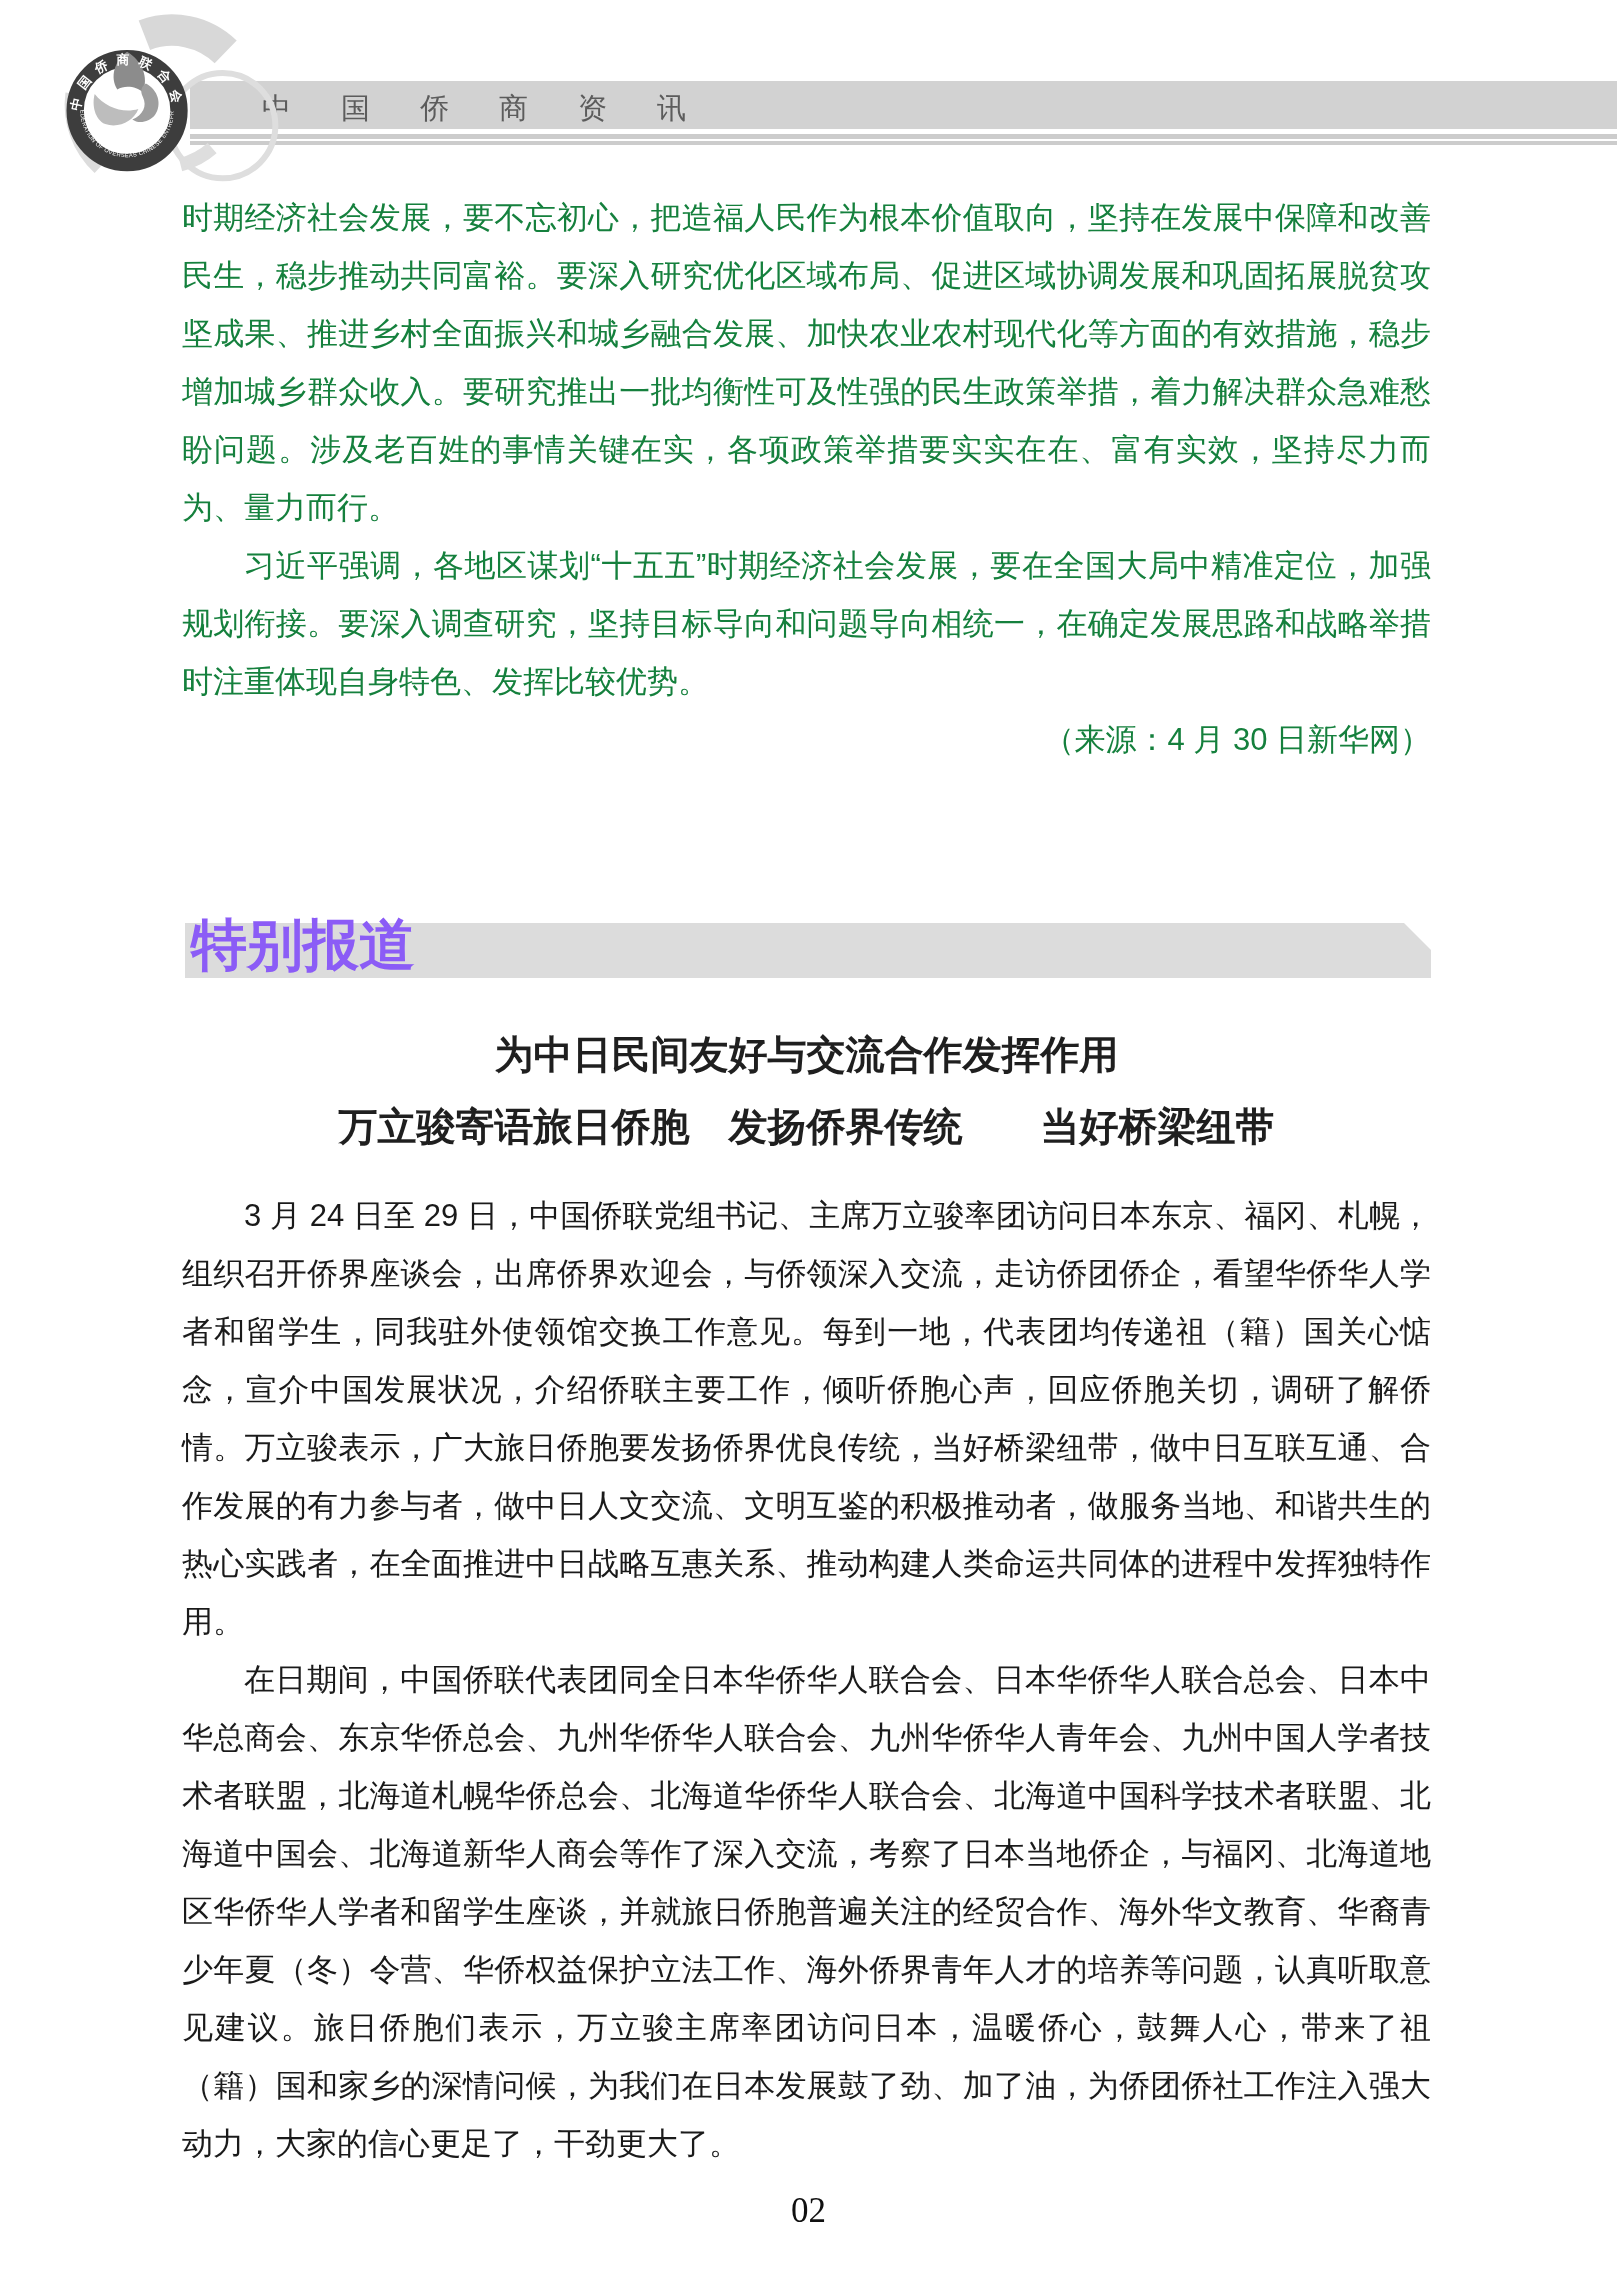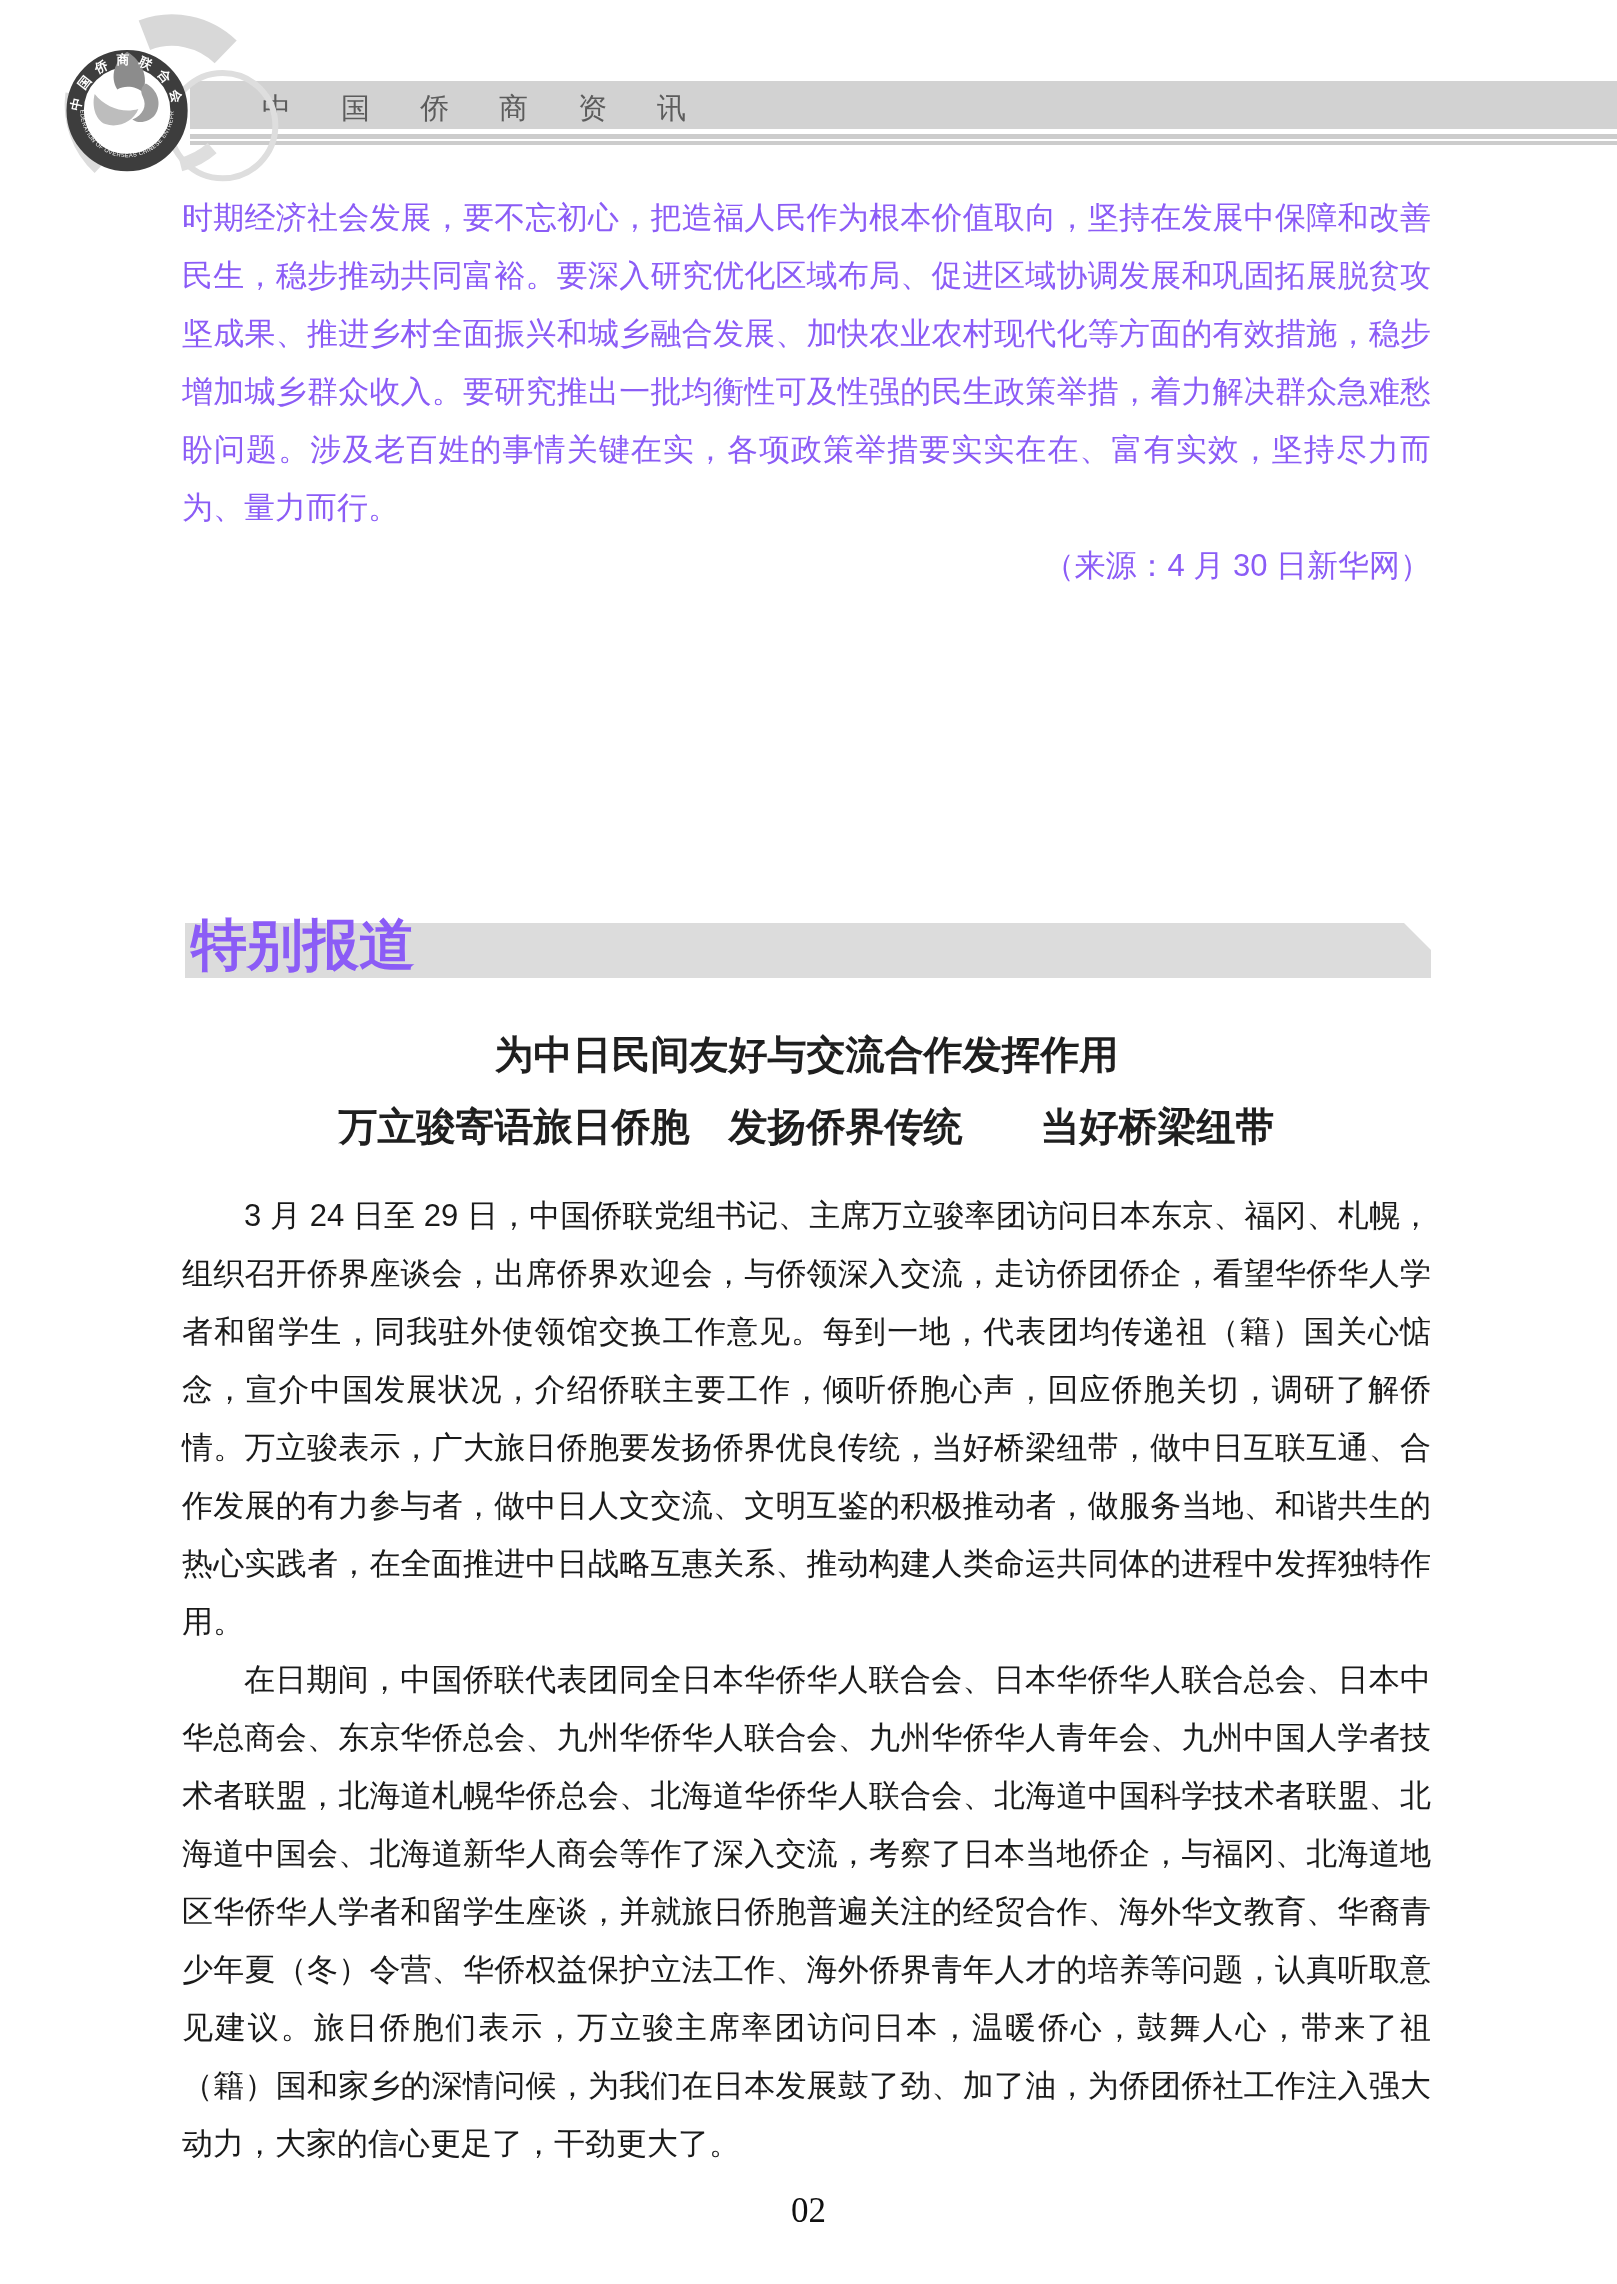--- a/index.html
+++ b/index.html
@@ -20,21 +20,21 @@
   .rule-2 { top:141px; height:3.8px; }
   .logo { position:absolute; left:33px; top:4.5px; width:286px; height:181px; }
   .ring-cn { font-size:17px; fill:#ffffff; letter-spacing:11px; font-weight:700;
              font-family:"Liberation Sans","DejaVu Sans",sans-serif; }
   .ring-en { font-size:7.6px; fill:#ffffff; letter-spacing:0.55px;
              font-family:"Liberation Sans","DejaVu Sans",sans-serif; }
 
   
   .lead {
     position:absolute; left:182px; top:189px; width:1249px;
-    font-size:31px; line-height:58px; text-align:justify; color:#8b5cf6;
+    font-size:31px; line-height:58px; text-align:justify; color:#15803d;
   }
   .lead p { margin:0; text-indent:2em; }
   .lead p.no-indent { text-indent:0; }
   .lead p.one-line { font-size:29px; text-align-last:justify; }
   .lead p.source { text-indent:0; text-align-last:right; }
 
   
   .banner {
     position:absolute; left:185px; top:923px; width:1246px; height:55px;
     background:#dcdcdc;
@@ -96,20 +96,21 @@
     <text class="ring-cn" text-anchor="middle">
       <textPath href="#arcTop" startOffset="50%">中国侨商联合会</textPath>
     </text>
     <text class="ring-en" text-anchor="middle">
       <textPath href="#arcBottom" startOffset="50%">CHINA FEDERATION OF OVERSEAS CHINESE ENTREPRENEURS</textPath>
     </text>
   </svg>
 
   <div class="lead">
     <p class="no-indent">时期经济社会发展，要不忘初心，把造福人民作为根本价值取向，坚持在发展中保障和改善民生，稳步推动共同富裕。要深入研究优化区域布局、促进区域协调发展和巩固拓展脱贫攻坚成果、推进乡村全面振兴和城乡融合发展、加快农业农村现代化等方面的有效措施，稳步增加城乡群众收入。要研究推出一批均衡性可及性强的民生政策举措，着力解决群众急难愁盼问题。涉及老百姓的事情关键在实，各项政策举措要实实在在、富有实效，坚持尽力而为、量力而行。</p>
+    <p>习近平强调，各地区谋划“十五五”时期经济社会发展，要在全国大局中精准定位，加强规划衔接。要深入调查研究，坚持目标导向和问题导向相统一，在确定发展思路和战略举措时注重体现自身特色、发挥比较优势。</p>
     <p class="source">（来源：4 月 30 日新华网）</p>
   </div>
 
   <div class="banner"></div>
   <div class="banner-label">特别报道</div>
 
   <div class="feature-title">
     <div>为中日民间友好与交流合作发挥作用</div>
     <div>万立骏寄语旅日侨胞　发扬侨界传统　　当好桥梁纽带</div>
   </div>

